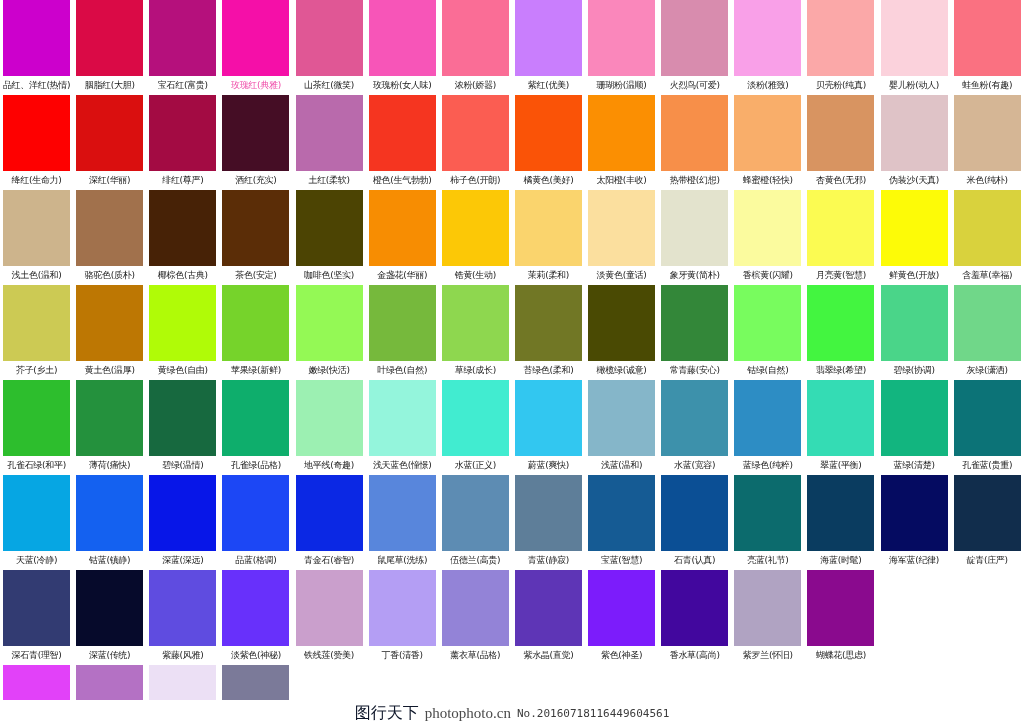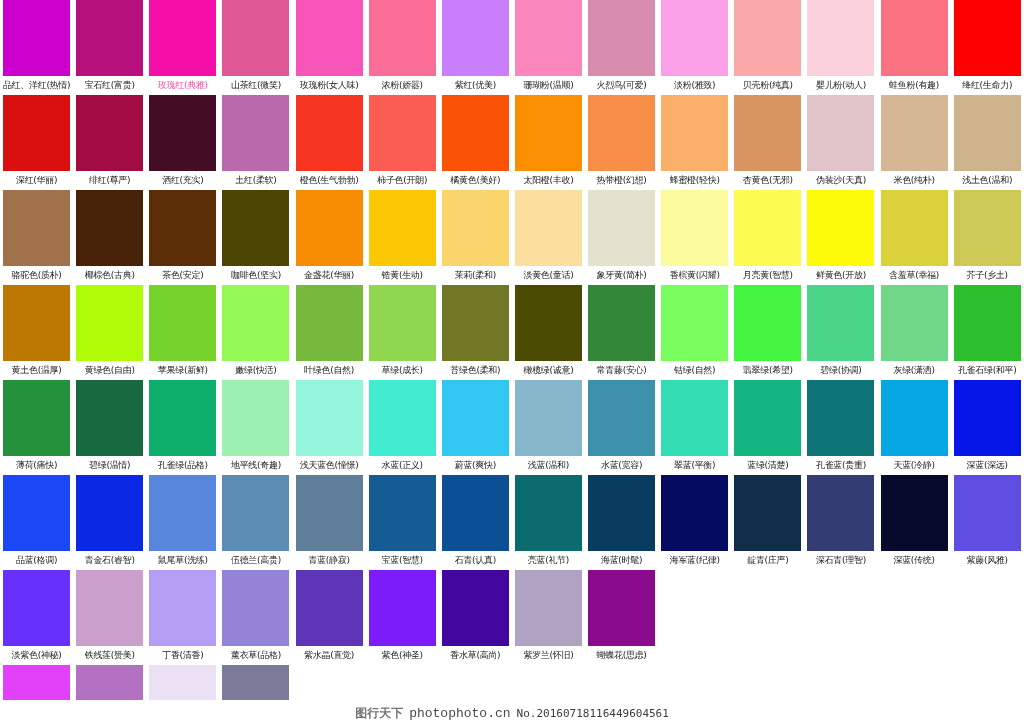--- a/index.html
+++ b/index.html
@@ -69,49 +69,53 @@
     top: 700px;
     width: 1024px;
     height: 26px;
     display: flex;
     align-items: center;
     justify-content: center;
     gap: 6px;
     background: #ffffff;
   }
   .credit-logo {
-    font-size: 12px;
-    font-weight: bold;
-    color: #737373;
+    font-size: 16px;
+    font-weight: normal;
+    color: #0f172a;
     font-family: "DejaVu Sans", "Liberation Sans", sans-serif;
     letter-spacing: 0px;
   }
   .credit-site {
-    font-size: 13px;
+    font-size: 15px;
     color: #4a4a4a;
-    font-family: Liberation Mono, monospace;
+    font-family: Liberation Serif, serif;
     text-align: center;
   }
   .credit-id {
     font-size: 11px;
     color: #3b3b3b;
     font-family: "DejaVu Sans Mono", "Liberation Mono", monospace;
   }
 </style>
 </head>
 <body>
 
 <div id="palette-sheet">
 
   <div class="swatch-grid" id="swatch-grid">
       <div class="swatch-cell">
         <span class="swatch-chip" style="background: rgb(204, 0, 204);"></span>
         <span class="swatch-label">品红、洋红(热情)</span>
       </div>
       <div class="swatch-cell">
+        <span class="swatch-chip" style="background: rgb(218, 10, 70);"></span>
+        <span class="swatch-label">胭脂红(大胆)</span>
+      </div>
+      <div class="swatch-cell">
         <span class="swatch-chip" style="background: rgb(181, 16, 124);"></span>
         <span class="swatch-label">宝石红(富贵)</span>
       </div>
       <div class="swatch-cell">
         <span class="swatch-chip" style="background: rgb(245, 15, 168);"></span>
         <span class="swatch-label highlight-label">玫瑰红(典雅)</span>
       </div>
       <div class="swatch-cell">
         <span class="swatch-chip" style="background: rgb(224, 87, 149);"></span>
         <span class="swatch-label">山茶红(微笑)</span>
@@ -354,34 +358,42 @@
       </div>
       <div class="swatch-cell">
         <span class="swatch-chip" style="background: rgb(133, 182, 201);"></span>
         <span class="swatch-label">浅蓝(温和)</span>
       </div>
       <div class="swatch-cell">
         <span class="swatch-chip" style="background: rgb(61, 145, 171);"></span>
         <span class="swatch-label">水蓝(宽容)</span>
       </div>
       <div class="swatch-cell">
+        <span class="swatch-chip" style="background: rgb(45, 141, 196);"></span>
+        <span class="swatch-label">蓝绿色(纯粹)</span>
+      </div>
+      <div class="swatch-cell">
         <span class="swatch-chip" style="background: rgb(52, 220, 180);"></span>
         <span class="swatch-label">翠蓝(平衡)</span>
       </div>
       <div class="swatch-cell">
         <span class="swatch-chip" style="background: rgb(18, 181, 127);"></span>
         <span class="swatch-label">蓝绿(清楚)</span>
       </div>
       <div class="swatch-cell">
         <span class="swatch-chip" style="background: rgb(12, 115, 119);"></span>
         <span class="swatch-label">孔雀蓝(贵重)</span>
       </div>
       <div class="swatch-cell">
         <span class="swatch-chip" style="background: rgb(6, 166, 227);"></span>
         <span class="swatch-label">天蓝(冷静)</span>
+      </div>
+      <div class="swatch-cell">
+        <span class="swatch-chip" style="background: rgb(20, 97, 240);"></span>
+        <span class="swatch-label">钴蓝(镇静)</span>
       </div>
       <div class="swatch-cell">
         <span class="swatch-chip" style="background: rgb(7, 22, 232);"></span>
         <span class="swatch-label">深蓝(深远)</span>
       </div>
       <div class="swatch-cell">
         <span class="swatch-chip" style="background: rgb(28, 71, 245);"></span>
         <span class="swatch-label">品蓝(格调)</span>
       </div>
       <div class="swatch-cell">

